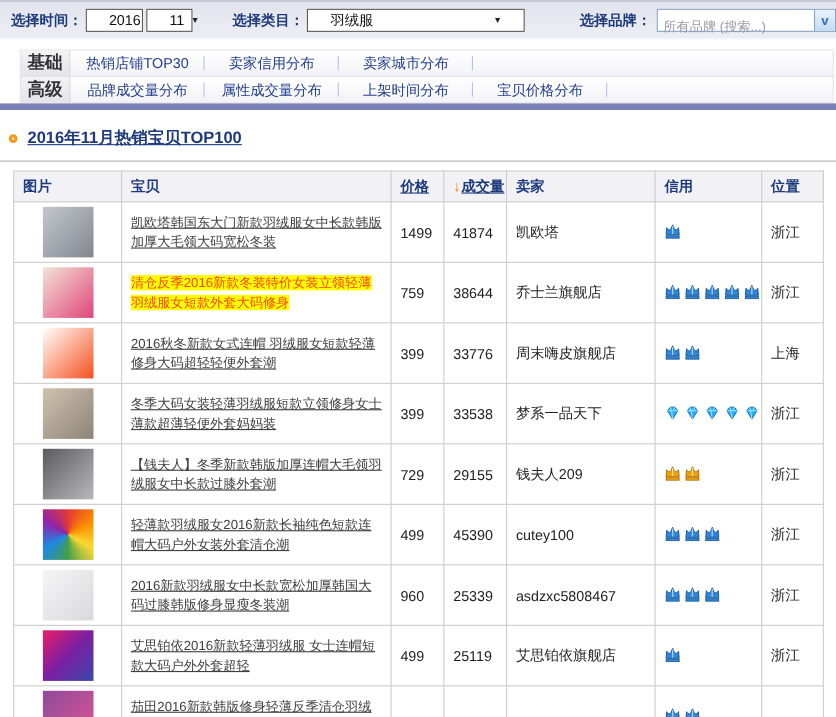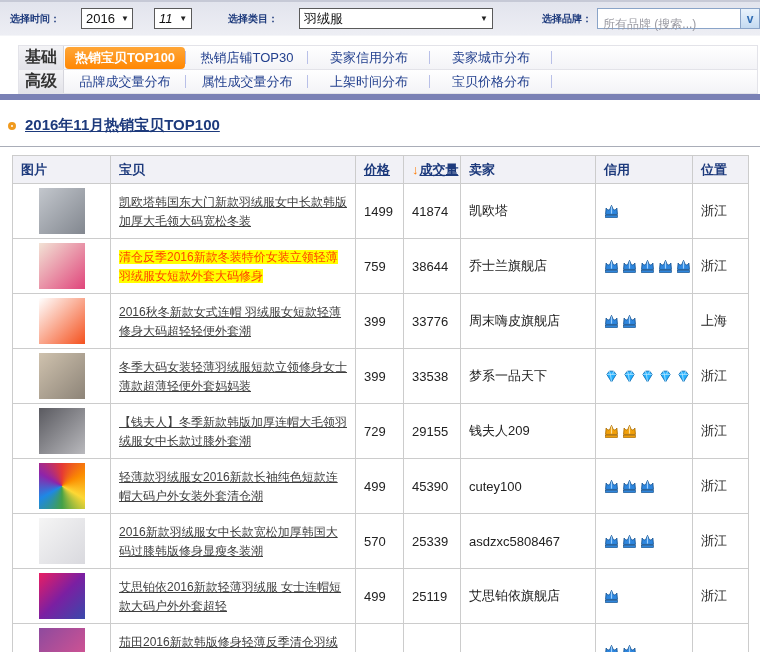--- a/index.html
+++ b/index.html
@@ -3,26 +3,26 @@
 <meta charset="utf-8">
 <style>
   * { box-sizing: border-box; margin: 0; padding: 0; }
   html,body { width:760px; height:652px; overflow:hidden; background:#fff;
     font-family:"Liberation Sans","DejaVu Sans",sans-serif; }
 
   
   .filter-bar { height:36px; background:linear-gradient(#e2e4ed,#edeef4);
     border-top:2px solid #c6c9d6; border-bottom:1px solid #f4f5f8;
     display:flex; align-items:center; padding-left:10px; }
-  .flabel { color:#1d3a7c; font-weight:bold; font-size:10px; white-space:nowrap; }
+  .flabel { color:#1d3a7c; font-weight:bold; font-size:13px; white-space:nowrap; }
   .sel { background:#fff; border:1px solid #5a5a5a; height:21px;
     display:inline-flex; align-items:center; justify-content:space-between;
-    padding:0 4px; font-size:13px; color:#111; margin-left:21px; cursor:default; }
+    padding:0 20px; font-size:13px; color:#111; margin-left:3px; cursor:default; }
   .sel .arr { font-size:8px; color:#222; margin-left:6px; }
-  .sel-year { width:52px; } .sel-month { width:40px;font-style:italic; } .sel-cat { width:205px; }
+  .sel-year { width:52px; } .sel-month { width:40px; } .sel-cat { width:205px; }
   .sp1 { width:38px; } .sp2 { width:52px; }
   .brand-combo { display:inline-flex; height:21px; border:1px solid #8aa4c8;
     background:#fff; margin-left:5px; }
   .brand-input { width:142px; color:#9a9aa2; font-size:12px; padding:15px 5px;
     display:flex; align-items:center; }
   .brand-btn { width:19px; background:linear-gradient(#eaf3fc,#c4daf1);
     border-left:1px solid #8aa4c8; color:#2f6cb3; display:flex; align-items:center;
     justify-content:center; font-size:12px; font-weight:bold; }
 
   
@@ -102,23 +102,20 @@
     <span class="brand-input">所有品牌 (搜索...)</span>
     <span class="brand-btn">
       <span>v</span>
     </span>
   </div>
 </div>
 
 <div class="tabs-wrap">
   <div class="tab-row">
     <div class="tab-label">基础</div>
-    <div class="tab active">
-      <span class="pill">热销宝贝TOP100</span>
-      </div>
     <div class="tab">
       <span class="pill">热销店铺TOP30</span>
       </div>
     <div class="tab">
       <span class="pill">卖家信用分布</span>
       </div>
     <div class="tab">
       <span class="pill">卖家城市分布</span>
       </div>
     <div class="tab-filler"></div>
@@ -303,21 +300,21 @@
             <rect x="3" y="13" width="14" height="2.6" fill="#2e86de" stroke="#15528f" stroke-width="0.8"></rect>
             <path d="M10 2.5 L10 11" stroke="#9fd1ff" stroke-width="1.4"></path>
           </svg></td>
         <td class="c-loc">浙江</td>
       </tr>
       <tr>
         <td class="c-img">
           <div class="thumb" style="background:linear-gradient(135deg,#f5f5f5,#d9d9de)"></div>
         </td>
         <td class="c-title"><a class="ptitle">2016新款羽绒服女中长款宽松加厚韩国大码过膝韩版修身显瘦冬装潮</a></td>
-        <td class="c-num">570</td>
+        <td class="c-num">960</td>
         <td class="c-num">25339</td>
         <td class="c-seller">asdzxc5808467</td>
         <td class="c-credit"><svg width="17" height="15" viewBox="0 0 20 17">
             <path d="M3 12 L3.7 4.4 C5.3 7.3 7.5 7.1 8.3 5.3 L10 1.3 L11.7 5.3 C12.5 7.1 14.7 7.3 16.3 4.4 L17 12 Z" fill="#2e86de" stroke="#15528f" stroke-width="1"></path>
             <rect x="3" y="13" width="14" height="2.6" fill="#2e86de" stroke="#15528f" stroke-width="0.8"></rect>
             <path d="M10 2.5 L10 11" stroke="#9fd1ff" stroke-width="1.4"></path>
           </svg><svg width="17" height="15" viewBox="0 0 20 17">
             <path d="M3 12 L3.7 4.4 C5.3 7.3 7.5 7.1 8.3 5.3 L10 1.3 L11.7 5.3 C12.5 7.1 14.7 7.3 16.3 4.4 L17 12 Z" fill="#2e86de" stroke="#15528f" stroke-width="1"></path>
             <rect x="3" y="13" width="14" height="2.6" fill="#2e86de" stroke="#15528f" stroke-width="0.8"></rect>
             <path d="M10 2.5 L10 11" stroke="#9fd1ff" stroke-width="1.4"></path>

